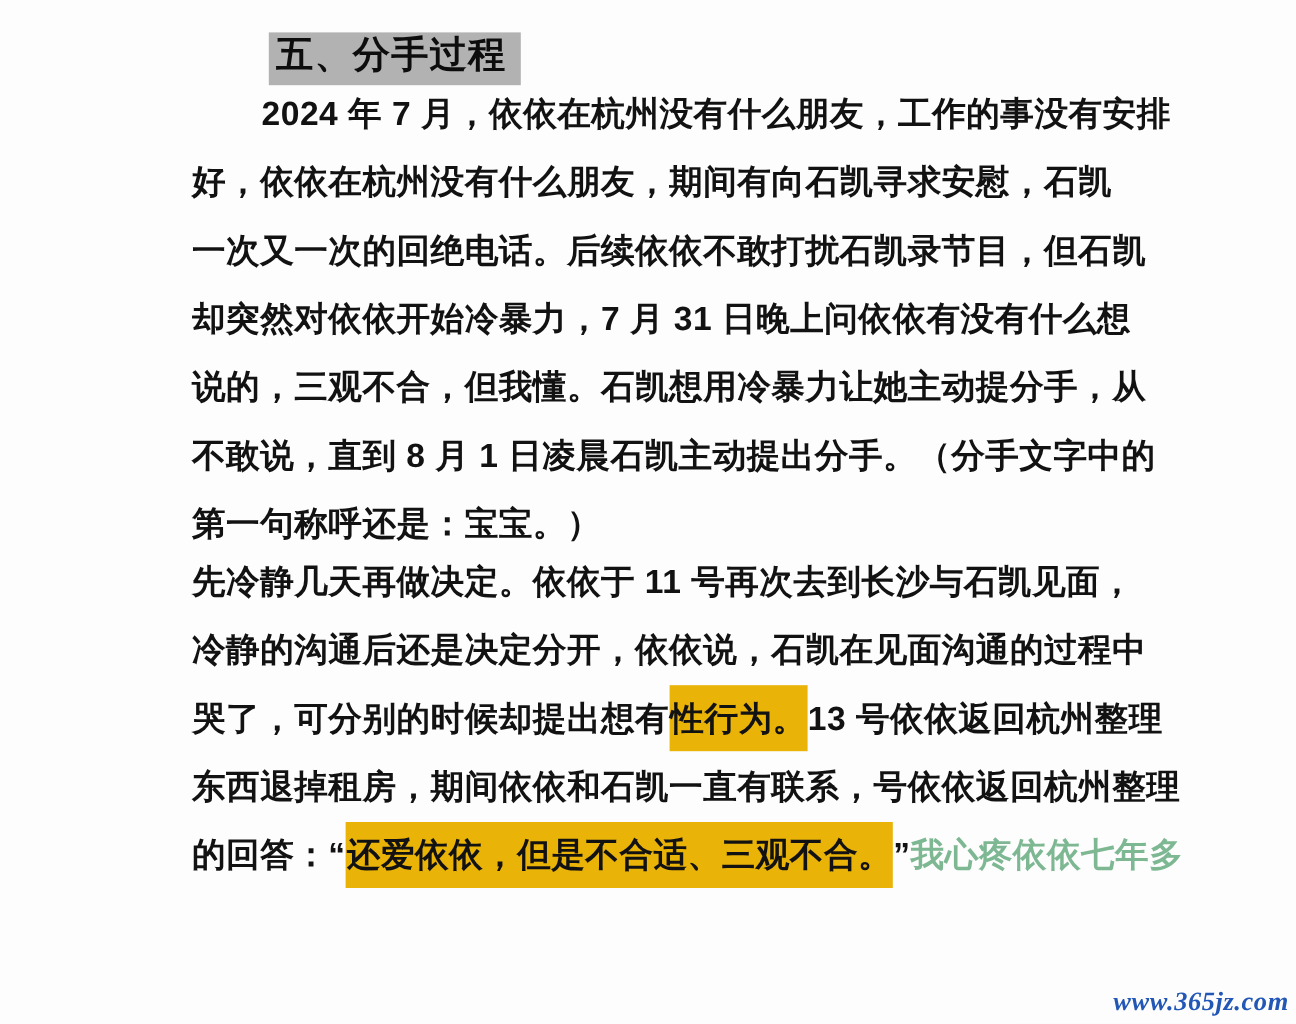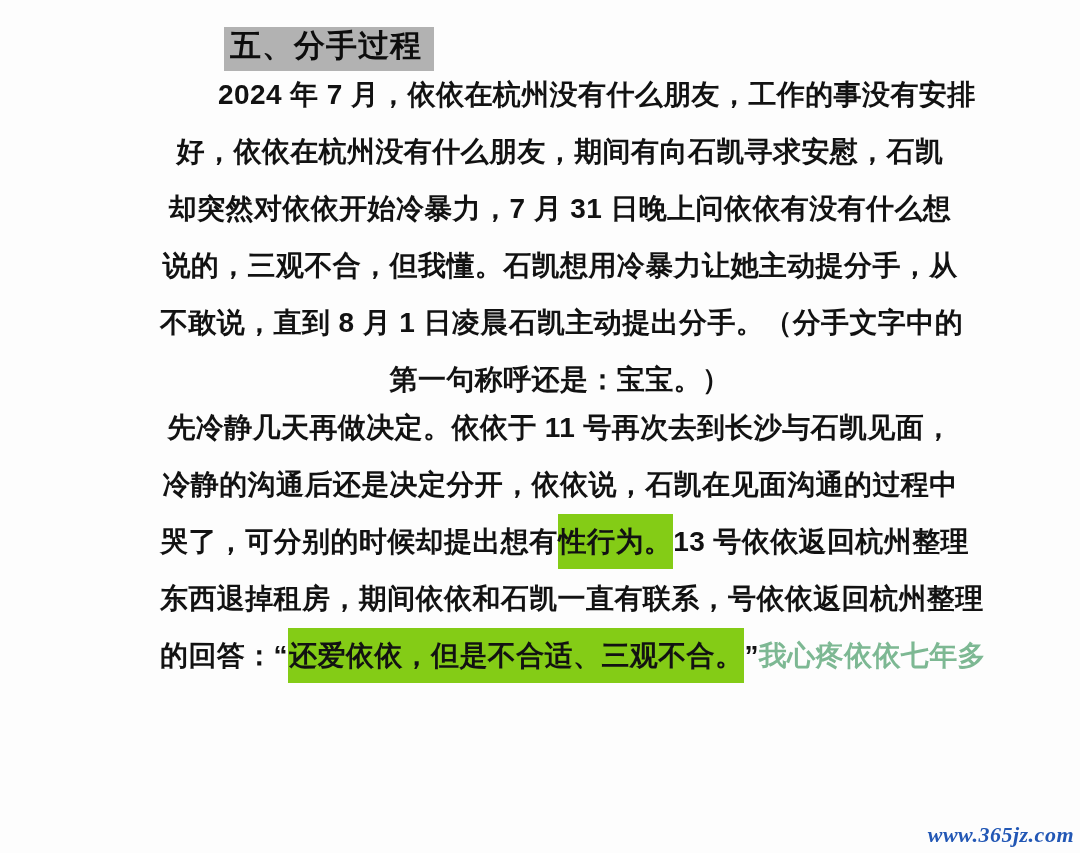--- a/index.html
+++ b/index.html
@@ -40,26 +40,26 @@
     position: absolute;
     top: 66px;
     left: 160px;
     width: 800px;
     font-size: 28px;
     font-weight: 700;
     line-height: 57px;
     letter-spacing: 0.4px;
     color: #121212;
   }
-  .para { margin: 0; text-align: center; }
+  .para { margin: 0; }
   .para2 { margin-top: -9px; }
   .line { white-space: nowrap; }
   .line.indent { text-indent: 58px; }
   mark.hl {
-    background: #84cc16;
+    background: #eab308;
     color: inherit;
     padding: 12px 1px;
   }
   .faded {
     color: #15803d;
     opacity: 0.55;
     filter: blur(0.6px);
   }
   .watermark {
     position: absolute;
@@ -81,20 +81,21 @@
 
   <h2 class="heading">
     <span class="gray-mark">五、分手过程</span>
   </h2>
 
   <div class="content">
 
     <div class="para para1">
       <div class="line indent">2024 年 7 月，依依在杭州没有什么朋友，工作的事没有安排</div>
       <div class="line">好，依依在杭州没有什么朋友，期间有向石凯寻求安慰，石凯</div>
+      <div class="line">一次又一次的回绝电话。后续依依不敢打扰石凯录节目，但石凯</div>
       <div class="line">却突然对依依开始冷暴力，7 月 31 日晚上问依依有没有什么想</div>
       <div class="line">说的，三观不合，但我懂。石凯想用冷暴力让她主动提分手，从</div>
       <div class="line">不敢说，直到 8 月 1 日凌晨石凯主动提出分手。（分手文字中的</div>
       <div class="line">第一句称呼还是：宝宝。）</div>
     </div>
 
     <div class="para para2">
       <div class="line">先冷静几天再做决定。依依于 11 号再次去到长沙与石凯见面，</div>
       <div class="line">冷静的沟通后还是决定分开，依依说，石凯在见面沟通的过程中</div>
       <div class="line"><span>哭了，可分别的时候却提出想有</span><mark class="hl">性行为。</mark><span>13 号依依返回杭州整理</span></div>

